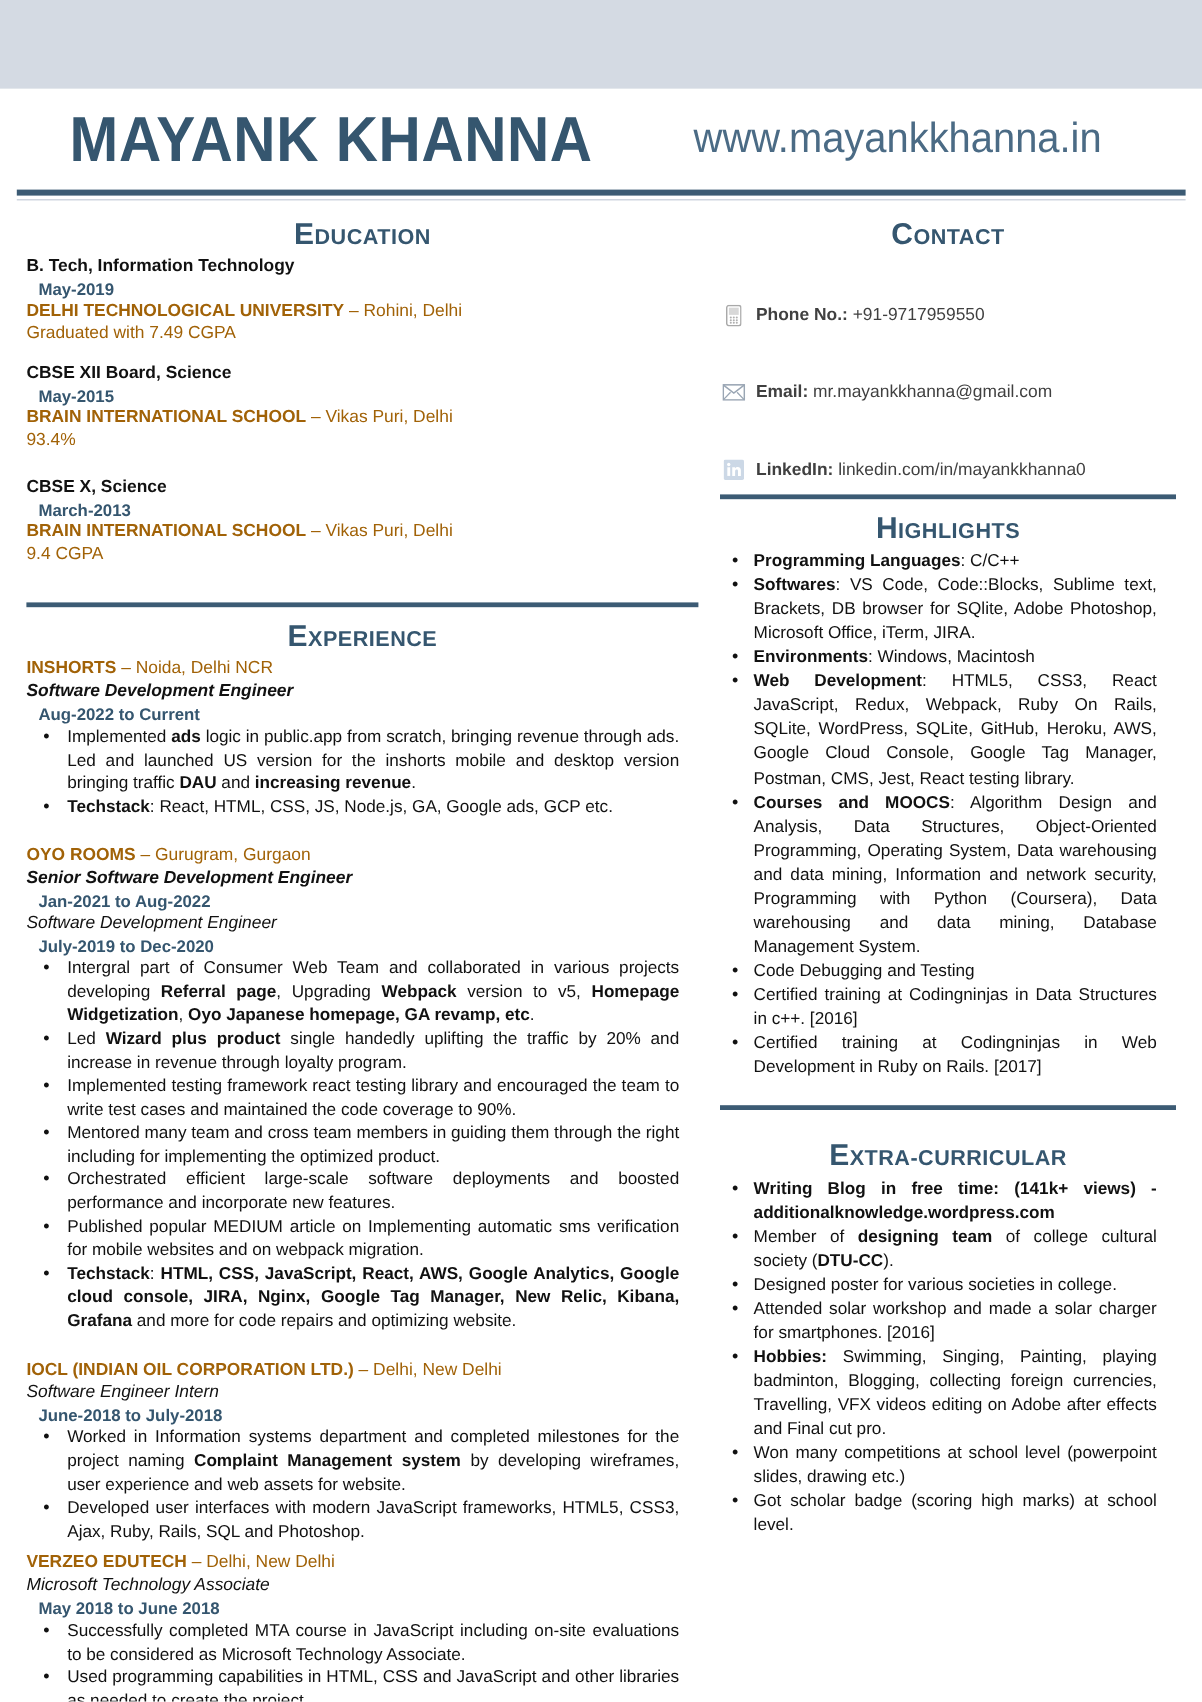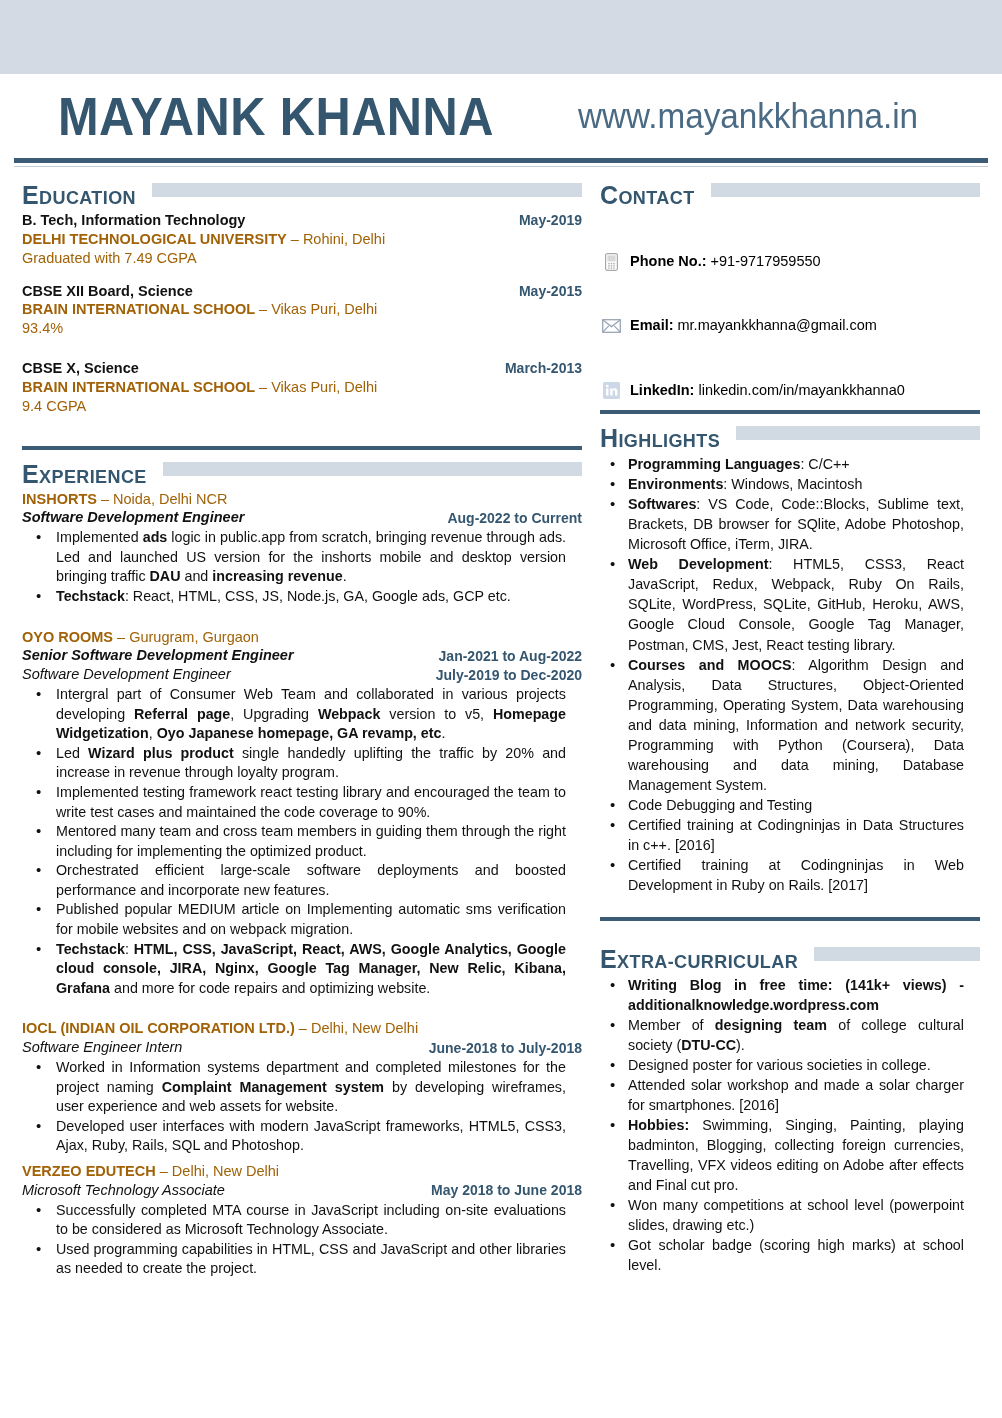--- a/index.html
+++ b/index.html
@@ -73,22 +73,23 @@
     box-sizing: border-box;
   }
   .col-right {
     width: 380px;
     box-sizing: border-box;
   }
 
   
   .sec-head {
     display: flex;
-    align-items: flex-start;
+    align-items: center;
     margin-bottom: 3px;
+    flex-direction: column;
   }
   .sec-head .label {
     color: #35566f;
     font-weight: bold;
     white-space: nowrap;
     line-height: 1;
     font-size: 18px;
     letter-spacing: 0.4px;
   }
   .sec-head .label .cap {
@@ -105,22 +106,23 @@
     height: 4px;
     background: #3c5b74;
     margin: 9px 0 12px 0;
   }
 
   
   .entry { margin-bottom: 4px; }
   .entry-row {
     display: flex;
     justify-content: space-between;
-    align-items: center;
+    align-items: flex-start;
     line-height: 1.30;
+    flex-direction: column;
   }
   .e-title {
     font-size: 14.5px;
     font-weight: bold;
     color: #111;
   }
   .e-role {
     font-size: 14.5px;
     font-style: italic;
     color: #111;
@@ -172,24 +174,24 @@
     padding-left: 28px;
     font-size: 14.3px;
     line-height: 1.40;
   }
   .col-right ul.bl > li::before { left: 10px; }
 
   
   .contact-list { margin-top: 2px; }
   .contact-row {
     display: flex;
-    align-items: center;
+    align-items: flex-start;
     font-size: 14.5px;
     line-height: 1.48;
-    color: #000000;
+    color: #404040;
     margin-top: 43px;
   }
   .contact-row .ico {
     width: 22px;
     height: 20px;
     margin-right: 8px;
     flex: 0 0 22px;
     display: flex;
     align-items: center;
     justify-content: center;
@@ -365,22 +367,22 @@
         </div>
       </div>
     <div class="sec-rule"></div>
 
     <div class="sec-head">
       <div class="label"><span class="cap">H</span><span>IGHLIGHTS</span></div>
       <div class="bar"></div>
     </div>
     <ul class="bl" id="highlights-list">
         <li><b>Programming Languages</b>: C/C++</li>
+        <li><b>Softwares</b>: VS Code, Code::Blocks, Sublime text, Brackets, DB browser for SQlite, Adobe Photoshop, Microsoft Office, iTerm, JIRA.</li>
         <li><b>Environments</b>: Windows, Macintosh</li>
-        <li><b>Softwares</b>: VS Code, Code::Blocks, Sublime text, Brackets, DB browser for SQlite, Adobe Photoshop, Microsoft Office, iTerm, JIRA.</li>
         <li><b>Web Development</b>: HTML5, CSS3, React JavaScript, Redux, Webpack, Ruby On Rails, SQLite, WordPress, SQLite, GitHub, Heroku, AWS, Google Cloud Console, Google Tag Manager, Postman, CMS, Jest, React testing library.</li>
         <li><b>Courses and MOOCS</b>: Algorithm Design and Analysis, Data Structures, Object-Oriented Programming, Operating System, Data warehousing and data mining, Information and network security, Programming with Python (Coursera), Data warehousing and data mining, Database Management System.</li>
         <li>Code Debugging and Testing</li>
         <li>Certified training at Codingninjas in Data Structures in c++. [2016]</li>
         <li>Certified training at Codingninjas in Web Development in Ruby on Rails. [2017]</li>
       </ul>
     <div class="sec-rule" style="margin-top:22px;margin-bottom:26px;"></div>
 
     <div class="sec-head">
       <div class="label"><span class="cap">E</span><span>XTRA-CURRICULAR</span></div>

